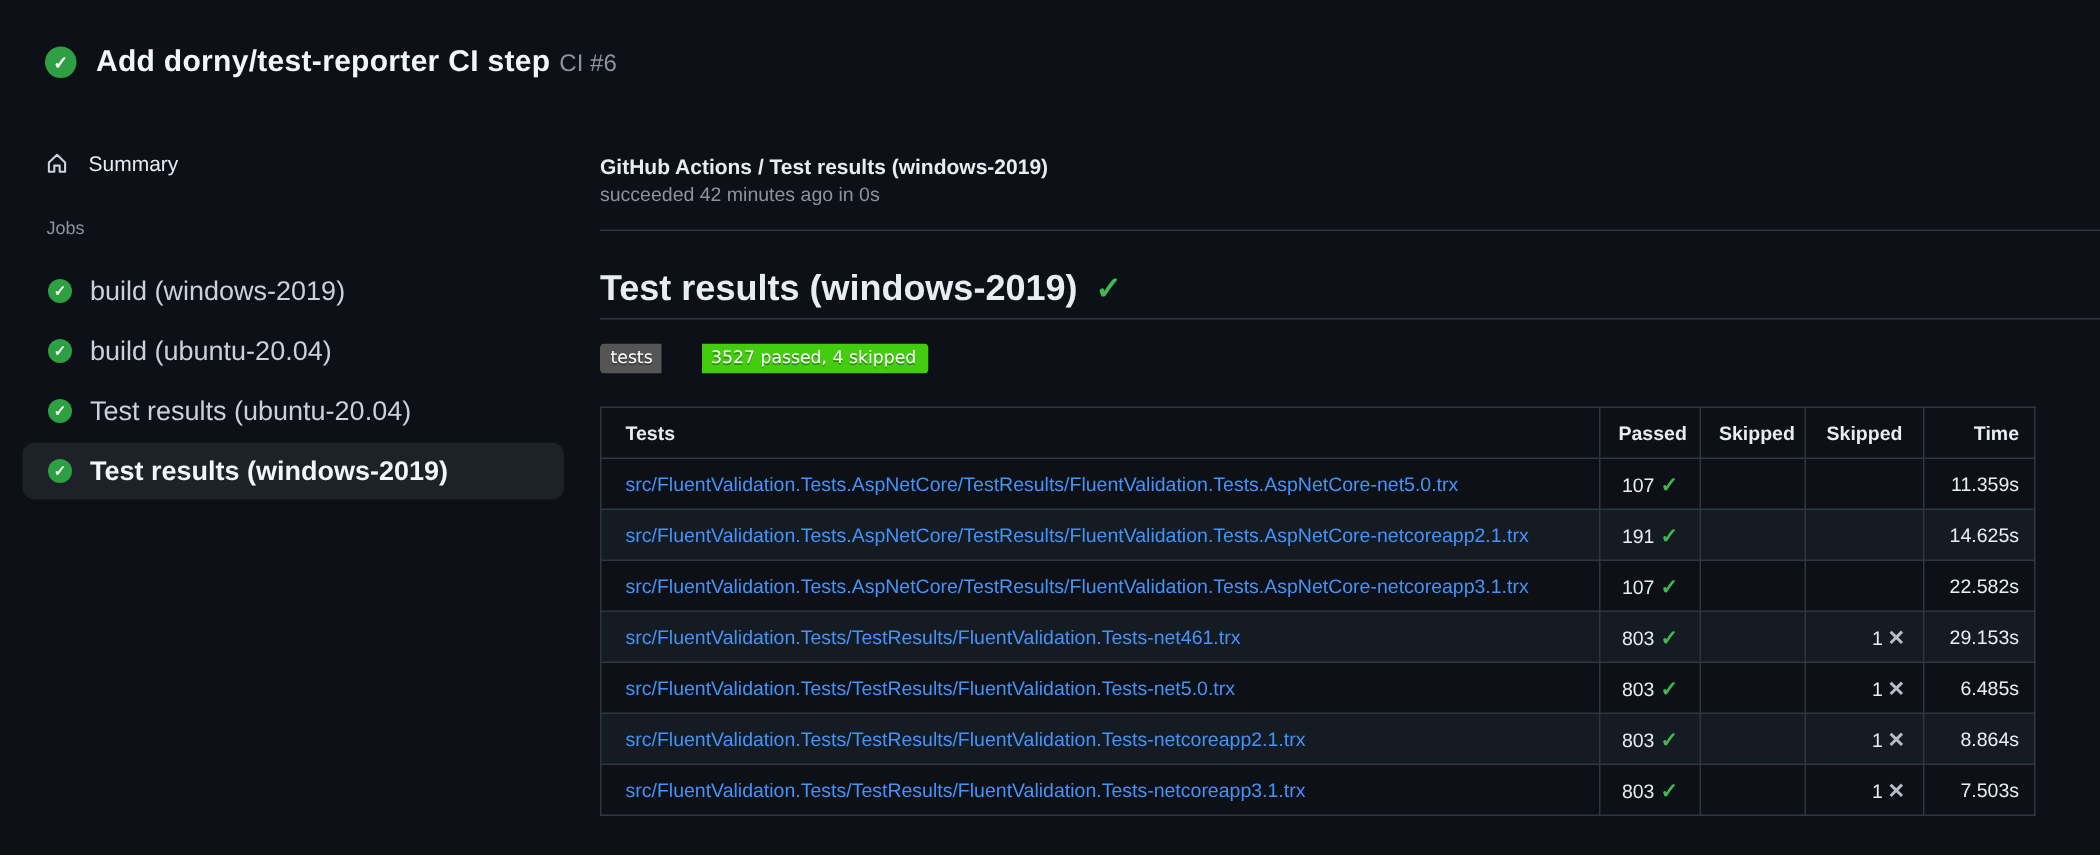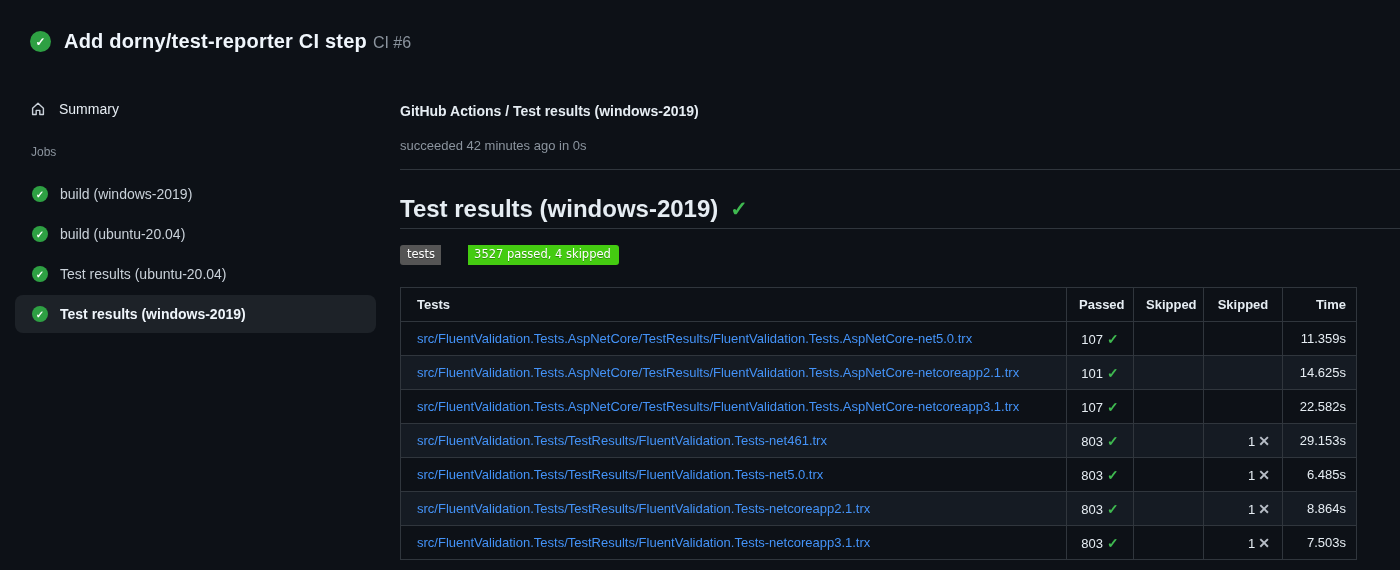--- a/index.html
+++ b/index.html
@@ -26,28 +26,28 @@
   .sidebar { width:400px; flex-shrink:0; padding:10px 24px 0 15px; }
   .summary-item { display:flex; align-items:center; gap:13px; padding:8px 0 8px 15px; height:36px; border-radius:8px; cursor:pointer; }
   .summary-item .label { font-size:14px; color:#e6edf3; }
   .home-icon { display:inline-flex; width:16px; height:16px; flex-shrink:0; }
   .jobs-heading { margin:18px 0 0 16px; height:16px; font-size:12px; color:#8b949e; }
   .jobs-list { margin-top:14px; }
   .job-item {
     display:flex; align-items:center; gap:12px; height:38px;
     padding:0 12px 0 17px; margin-bottom:2px; border-radius:8px; cursor:pointer;
   }
-  .job-item .label { font-size:14px; color:#c9d1d9; white-space:nowrap; }
+  .job-item .label { font-size:18px; color:#c9d1d9; white-space:nowrap; }
   .job-item.selected { background:rgba(177,186,196,0.10); }
   .job-item.selected .label { color:#f0f6fc; font-weight:700; }
 
   
   .main { flex:1; min-width:0; padding-top:20px; }
   .check-name { font-size:14px; font-weight:700; color:#e6edf3; line-height:20px; }
-  .check-status { font-size:13px; color:#8b949e; line-height:18px; margin-top:16px; }
+  .check-status { font-size:13px; color:#8b949e; line-height:18px; margin-top:0; }
   .divider { border:none; border-top:1px solid #30363d; height:0; margin-top:14px; }
   .section-heading { margin-top:24px; line-height:30px; font-size:24px; font-weight:600; color:#e6edf3; display:flex; align-items:center; gap:12px; }
   .heading-check { color:#3fb950; font-size:21px; font-weight:700; }
   .divider2 { border:none; border-top:1px solid #30363d; height:0; margin-top:4px; }
 
   
   .badge { display:inline-flex; margin-top:16px; border-radius:3px; overflow:hidden;
            font-family:"DejaVu Sans", sans-serif; font-size:11.5px; line-height:13px; color:#fff;
            text-shadow:0 1px 0 rgba(0,0,0,.3); cursor:pointer;gap:27px; }
   .badge .badge-label { background:#555555; padding:3px 6px 4px 7px; }
@@ -152,21 +152,21 @@
         <tbody>
           <tr>
             <td class="c-report"><a>src/FluentValidation.Tests.AspNetCore/TestResults/FluentValidation.Tests.AspNetCore-net5.0.trx</a></td>
             <td class="c-passed"><span class="num">107</span><span class="tick">✓</span></td>
             <td class="c-failed"></td>
             <td class="c-skipped"></td>
             <td class="c-time">11.359s</td>
           </tr>
           <tr>
             <td class="c-report"><a>src/FluentValidation.Tests.AspNetCore/TestResults/FluentValidation.Tests.AspNetCore-netcoreapp2.1.trx</a></td>
-            <td class="c-passed"><span class="num">101</span><span class="tick">✓</span></td>
+            <td class="c-passed"><span class="num">191</span><span class="tick">✓</span></td>
             <td class="c-failed"></td>
             <td class="c-skipped"></td>
             <td class="c-time">14.625s</td>
           </tr>
           <tr>
             <td class="c-report"><a>src/FluentValidation.Tests.AspNetCore/TestResults/FluentValidation.Tests.AspNetCore-netcoreapp3.1.trx</a></td>
             <td class="c-passed"><span class="num">107</span><span class="tick">✓</span></td>
             <td class="c-failed"></td>
             <td class="c-skipped"></td>
             <td class="c-time">22.582s</td>

